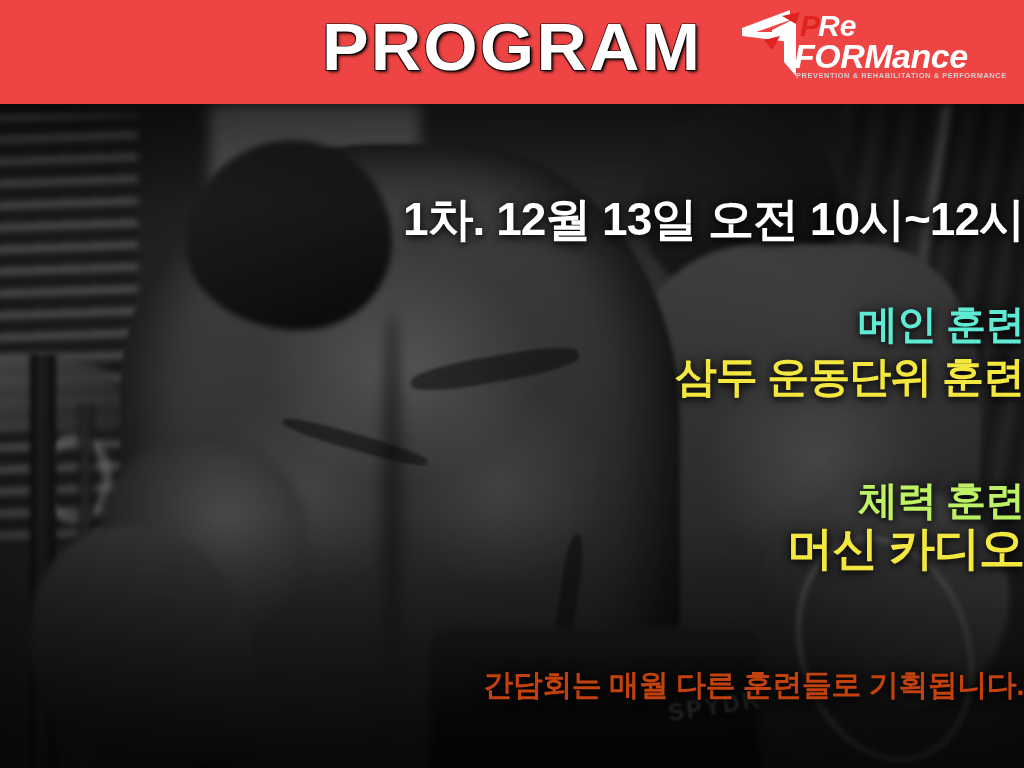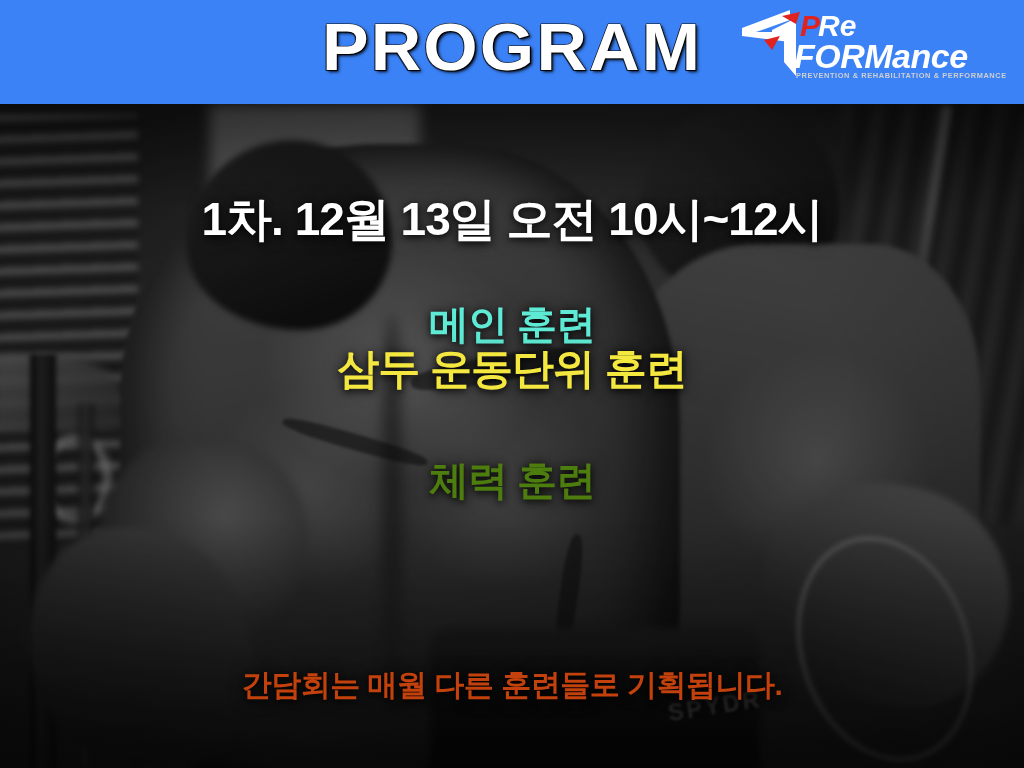--- a/index.html
+++ b/index.html
@@ -17,21 +17,21 @@
     width:1024px; height:768px;
     background:#000;
     overflow:hidden;
   }
 
   
   .header {
     position:absolute;
     left:0; top:0;
     width:1024px; height:104px;
-    background:#3b82f6;
+    background:#ef4444;
     z-index:40;
   }
 
   .header-title {
     position:absolute;
     left:0; top:11px;
     width:1024px;
     text-align:center;
     font-family:"Liberation Sans","DejaVu Sans",sans-serif;
     font-size:66px;
@@ -294,21 +294,21 @@
   .content {
     position:absolute;
     left:0; top:104px;
     width:1024px; height:664px;
     z-index:30;
   }
 
   .kline {
     position:absolute;
     width:1024px;
-    text-align:center;
+    text-align:right;
     font-family:"Liberation Sans","DejaVu Sans",sans-serif;
     font-weight:bold;
     white-space:nowrap;
   }
 
   .line-date {
     top:88px;
     font-size:46px;
     line-height:54px;
     letter-spacing:-1px;
@@ -319,34 +319,34 @@
   .line-main-label {
     top:196px;
     font-size:40px;
     line-height:48px;
     letter-spacing:-1px;
     color:#5eead4;
     text-shadow:0 2px 7px rgba(0,0,0,.88), 0 0 16px rgba(0,0,0,.6);
   }
 
   .line-main-value {
-    top:240px;
+    top:248px;
     font-size:42px;
     line-height:50px;
     letter-spacing:-1px;
     color:#f4e840;
     text-shadow:0 2px 7px rgba(0,0,0,.9), 0 0 16px rgba(0,0,0,.65);
   }
 
   .line-cond-label {
-    top:352px;
+    top:372px;
     font-size:40px;
     line-height:48px;
     letter-spacing:-1px;
-    color:#4d7c0f;
+    color:#bef264;
     text-shadow:0 2px 7px rgba(0,0,0,.88), 0 0 16px rgba(0,0,0,.6);
   }
 
   .line-cond-value {
     top:416px;
     font-size:46px;
     line-height:56px;
     letter-spacing:-1px;
     color:#f4e840;
     text-shadow:0 2px 7px rgba(0,0,0,.9), 0 0 16px rgba(0,0,0,.65);
@@ -428,18 +428,19 @@
   <div class="content">
 
     <div class="kline line-date">1차. 12월 13일 오전 10시~12시</div>
 
     <div class="kline line-main-label">메인 훈련</div>
 
     <div class="kline line-main-value">삼두 운동단위 훈련</div>
 
     <div class="kline line-cond-label">체력 훈련</div>
 
+    <div class="kline line-cond-value">머신 카디오</div>
 
     <div class="kline line-footnote">간담회는 매월 다른 훈련들로 기획됩니다.</div>
 
   </div>
 
 </div>
 
 </body></html>

